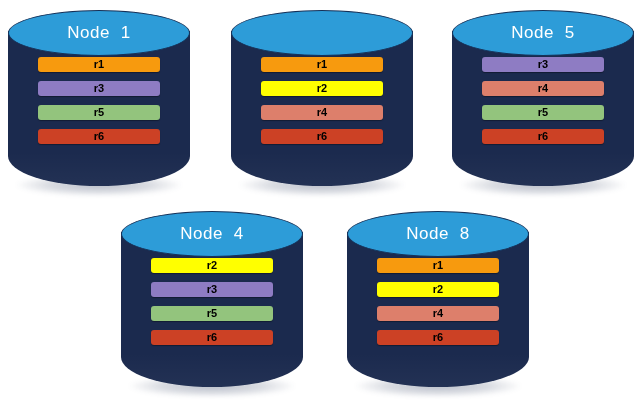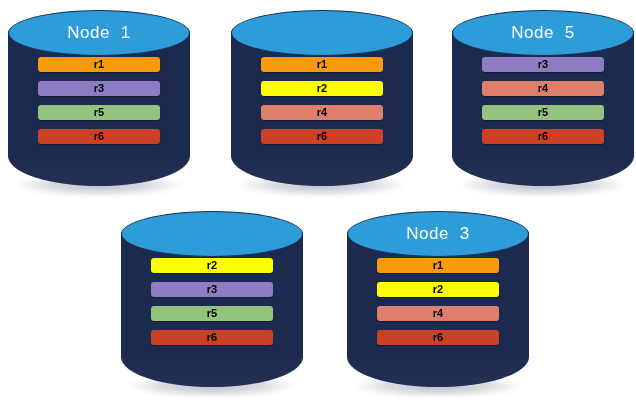--- a/index.html
+++ b/index.html
@@ -168,41 +168,42 @@
         <div class="replica" style="background: rgb(204, 65, 37);">
           <span>r6</span>
         </div>
       </div>
   </div>
 
   <div class="node" id="node-3" style="left: 121px; top: 211px;">
     <div class="node-shadow"></div>
     <div class="node-body" style="background: rgb(27, 42, 78);"></div>
     <div class="node-top" style="background: rgb(45, 156, 216);"></div>
+    <div class="node-title">Node  4</div>
     <div class="replicas" id="replicas-3">
         <div class="replica" style="background: rgb(255, 255, 0);">
           <span>r2</span>
         </div>
         <div class="replica" style="background: rgb(142, 124, 195);">
           <span>r3</span>
         </div>
         <div class="replica" style="background: rgb(147, 196, 125);">
           <span>r5</span>
         </div>
         <div class="replica" style="background: rgb(204, 65, 37);">
           <span>r6</span>
         </div>
       </div>
   </div>
 
   <div class="node" id="node-4" style="left: 347px; top: 211px;">
     <div class="node-shadow"></div>
     <div class="node-body" style="background: rgb(27, 42, 78);"></div>
     <div class="node-top" style="background: rgb(45, 156, 216);"></div>
-    <div class="node-title">Node  3</div>
+    <div class="node-title">Node  8</div>
     <div class="replicas" id="replicas-4">
         <div class="replica" style="background: rgb(247, 154, 14);">
           <span>r1</span>
         </div>
         <div class="replica" style="background: rgb(255, 255, 0);">
           <span>r2</span>
         </div>
         <div class="replica" style="background: rgb(221, 127, 107);">
           <span>r4</span>
         </div>

